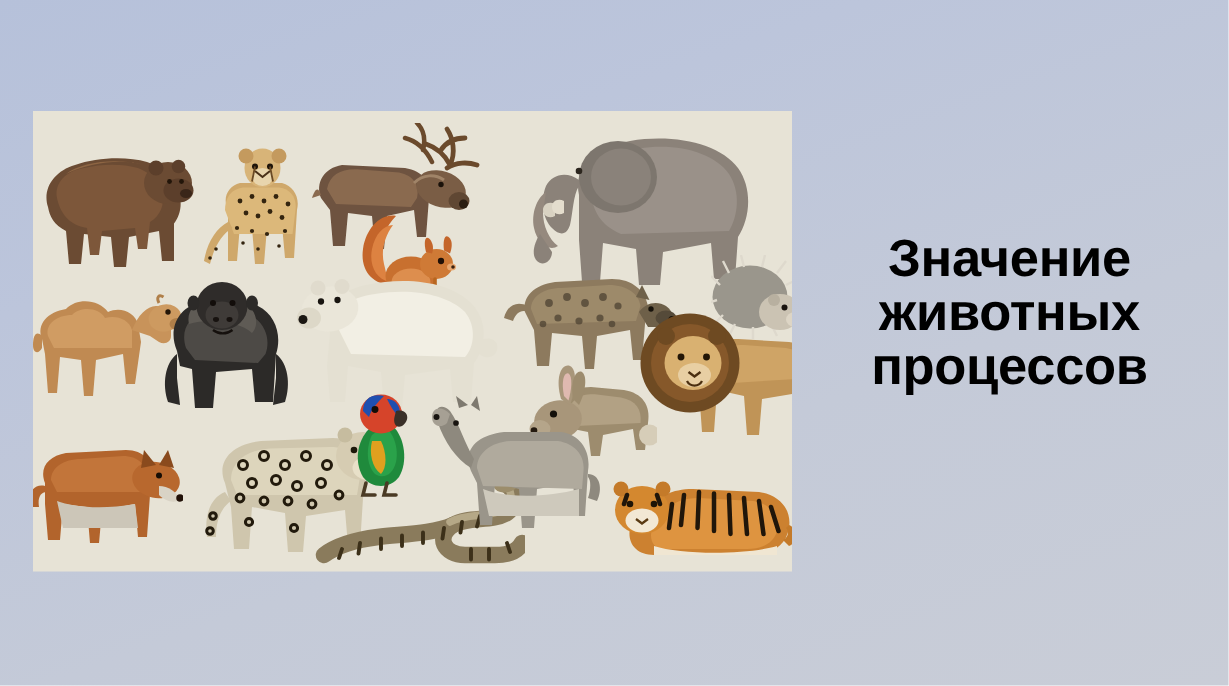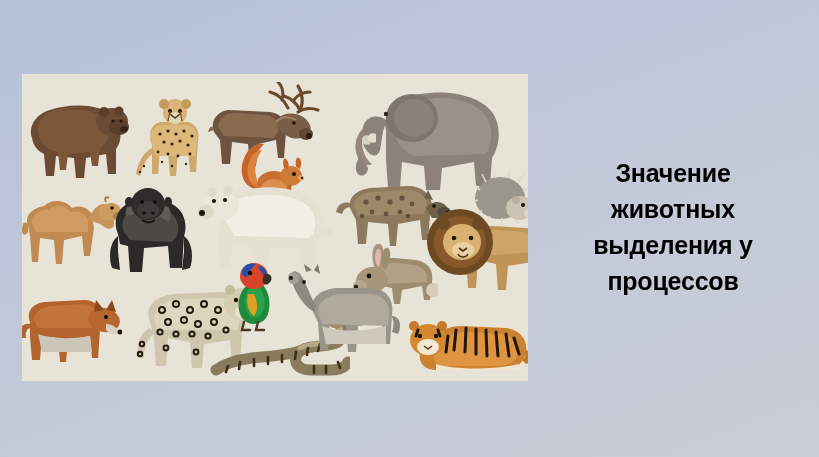--- a/index.html
+++ b/index.html
@@ -40,21 +40,21 @@
   
   .title-block {
     position: absolute;
     left: 548px;
     top: 155px;
     width: 250px;
     text-align: center;
     color: #000000;
     font-family: "Liberation Sans", sans-serif;
     font-weight: bold;
-    font-size: 25px;
+    font-size: 35px;
     line-height: 36px;
     letter-spacing: -0.2px;
   }
   .title-line { display: block; white-space: nowrap; }
 </style>
 </head>
 <body>
 
 <div class="slide">
 
@@ -427,17 +427,16 @@
         </g>
         <path d="M124 44 C130 46 130 56 124 58 L120 54 C124 52 124 48 122 46 Z" fill="#c47a29"></path>
       </svg>
     </div>
 
   </div>
 
   <div class="title-block">
     <span class="title-line">Значение</span>
     <span class="title-line">животных</span>
-    <span class="title-line">выделения у</span>
     <span class="title-line">процессов</span>
   </div>
 
 </div>
 
 </body></html>

